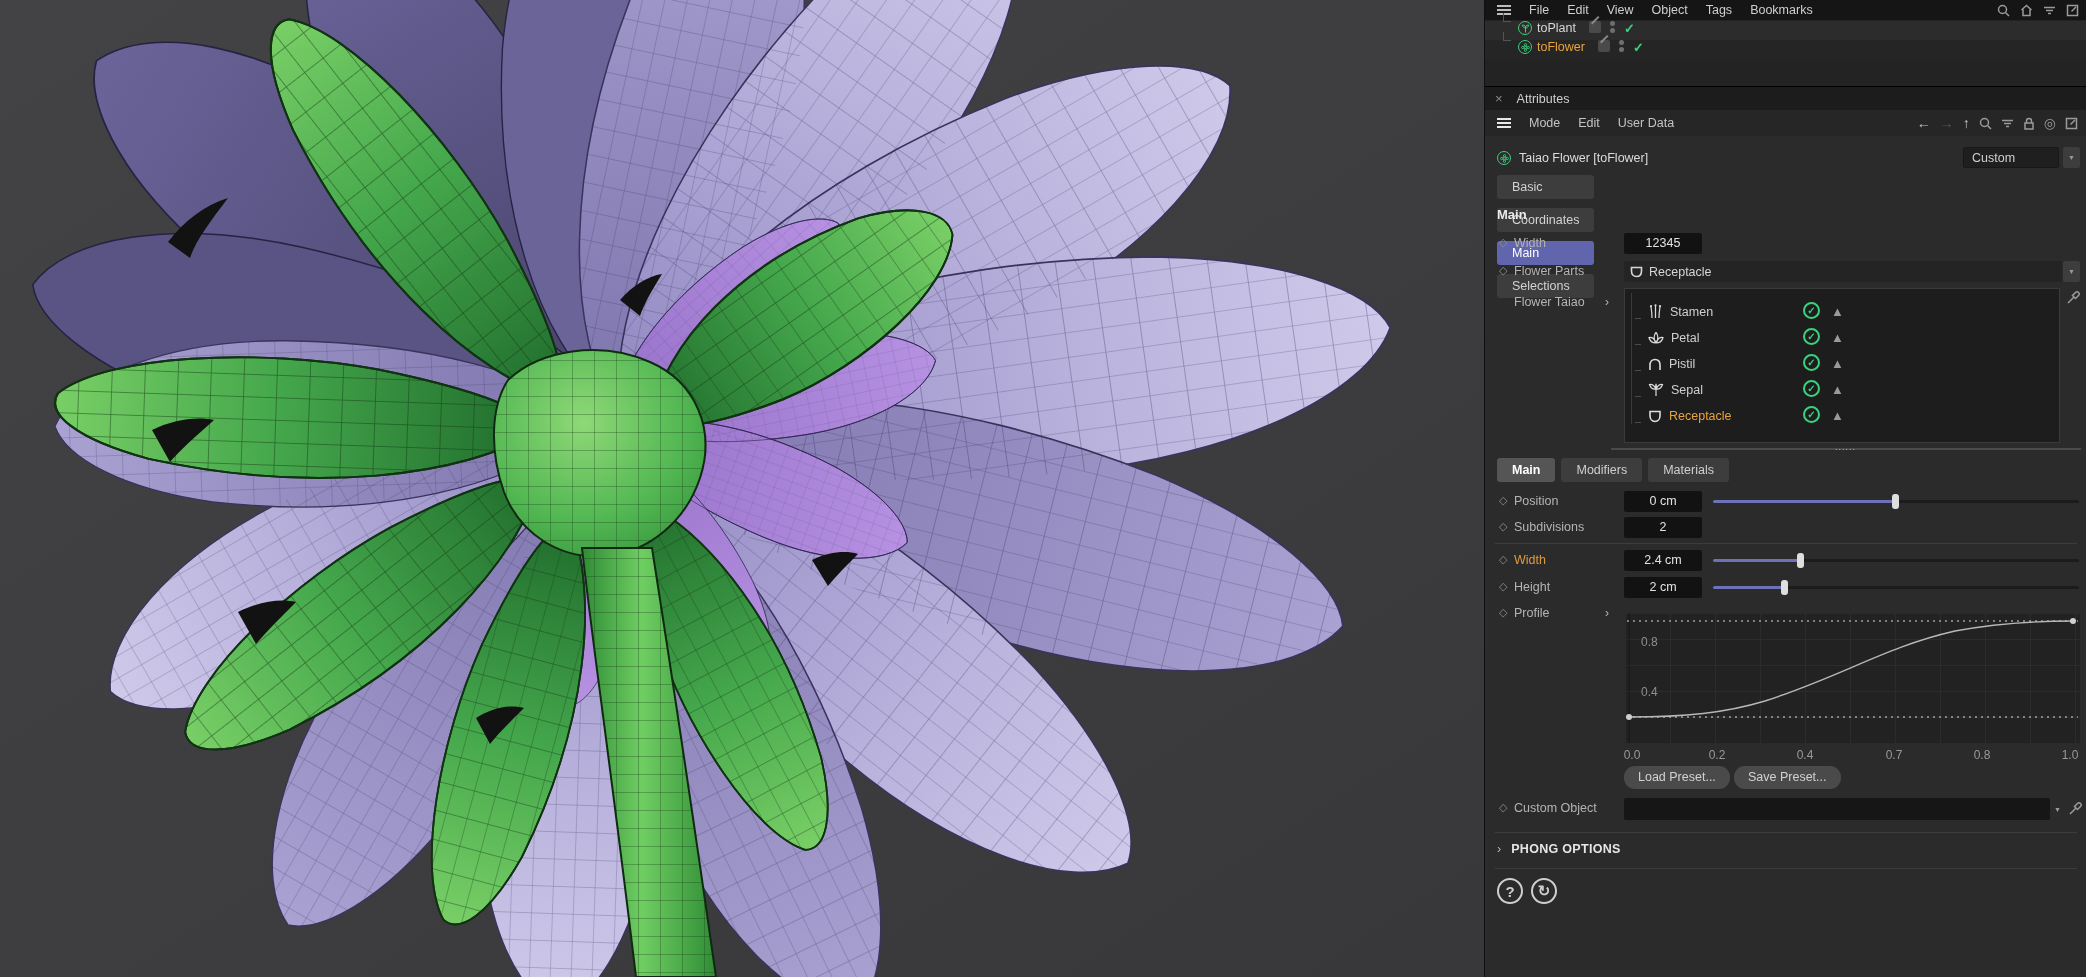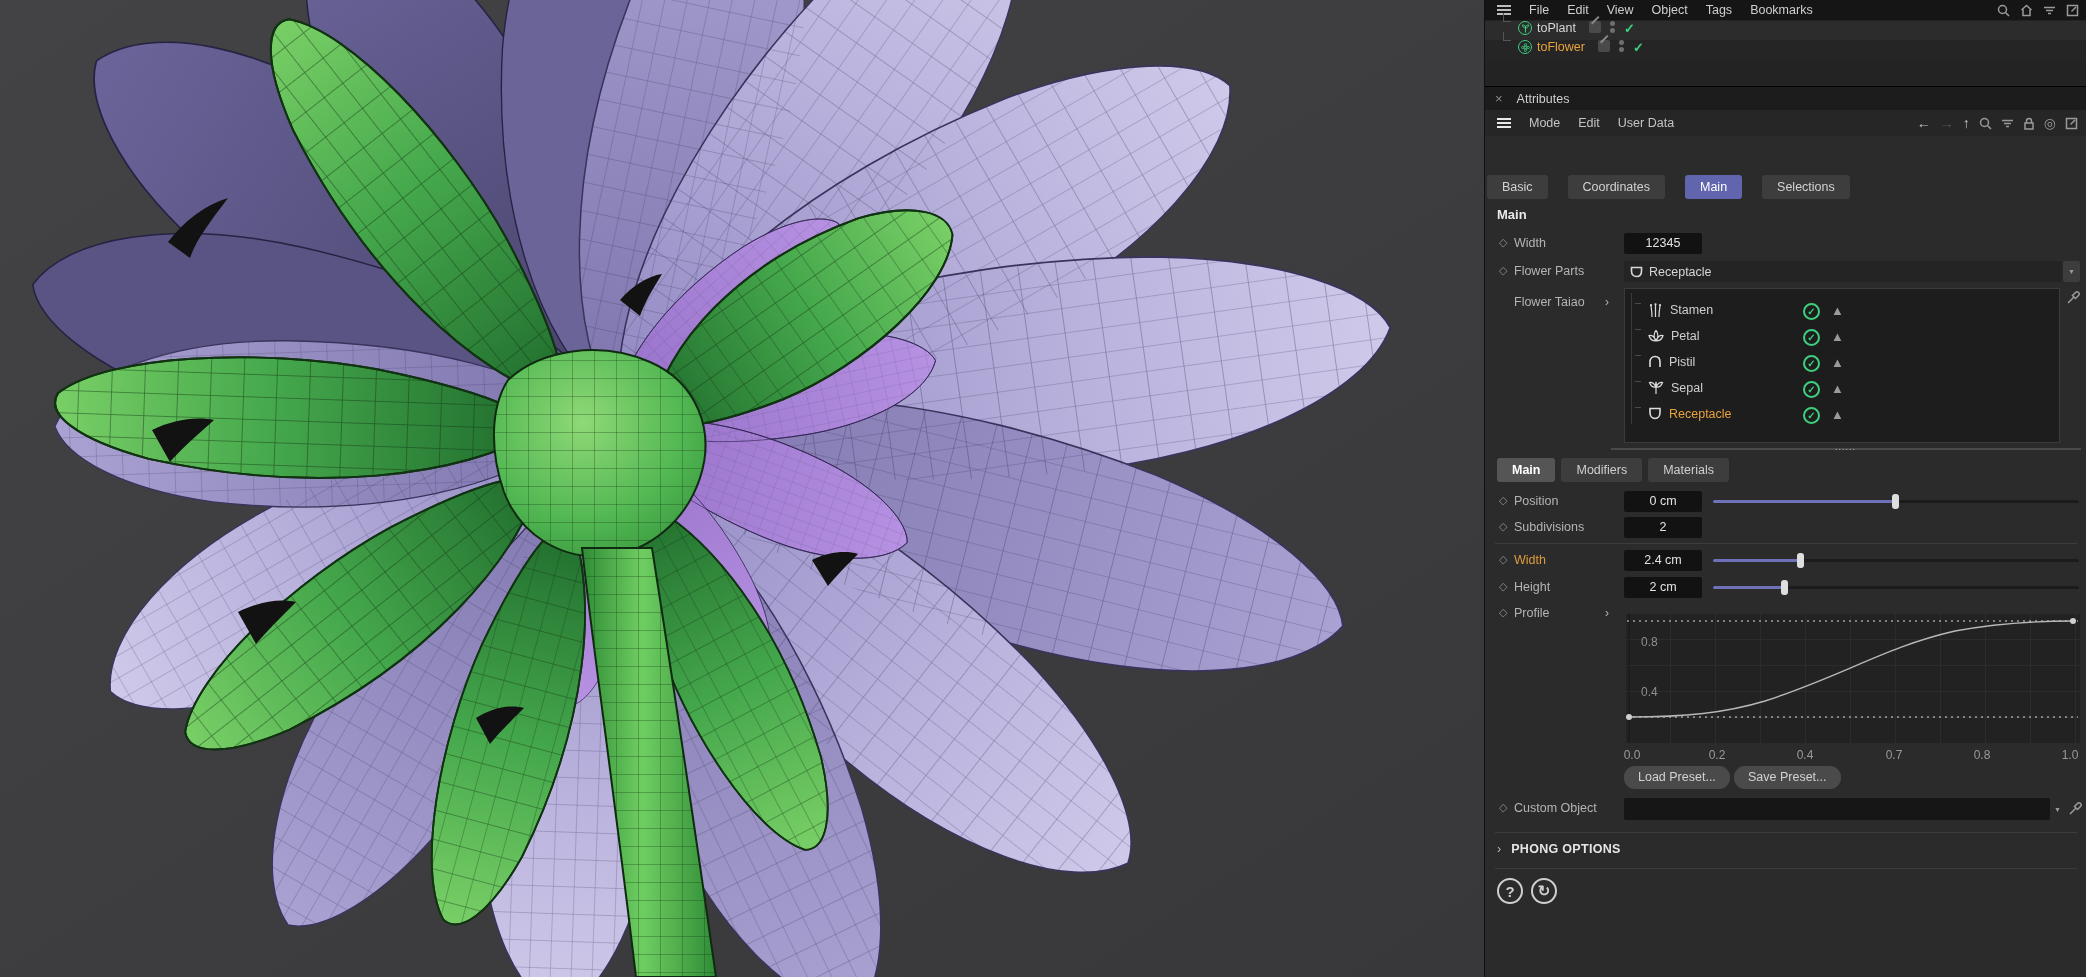--- a/index.html
+++ b/index.html
@@ -48,21 +48,21 @@
   .dim { color:#565656; }
 
   
   .obj-header { position:absolute; left:0; top:146px; width:602px; height:24px; display:flex; align-items:center; gap:8px; padding-left:12px; }
   .obj-header .t { color:#dcdcdc; }
   .preset-box { position:absolute; left:478px; top:1px; width:96px; height:21px; background:#1f1f1f; border:1px solid #181818; border-radius:2px; color:#cfcfcf; display:flex; align-items:center; padding-left:8px; }
   .preset-arrow { position:absolute; left:578px; top:1px; width:17px; height:21px; background:#3d3d3d; border-radius:2px; display:flex; align-items:center; justify-content:center; color:#1a1a1a; font-size:8px; }
   .preset-arrow::after { content:"▼"; color:#9a9a9a; font-size:7px; }
 
   
-  .tabs { position:absolute; left:2px; top:175px; display:flex; gap:20px; }
+  .tabs { position:absolute; left:12px; top:175px; display:flex; gap:9px;flex-direction:column; }
   .tab { background:#3d3d3d; color:#d2d2d2; border-radius:3px; padding:5px 15px; }
   .tab.active { background:#6065ae; color:#fff; }
 
   .section-title { position:absolute; left:12px; top:207px; font-weight:bold; color:#eaeaea; font-size:13px; }
 
   
   .prow { position:absolute; left:0; width:602px; height:22px; }
   .diamond { position:absolute; left:14px; top:3px; color:#8f8f8f; font-size:11px; }
   .plabel { position:absolute; left:29px; top:3px; color:#b4b4b4; }
   .plabel.orange { color:#e09a3c; }
@@ -71,21 +71,21 @@
   .pslider { position:absolute; left:228px; top:9px; width:366px; height:3px; background:#1c1c1c; border-radius:2px; }
   .pslider .fill { position:absolute; left:0; top:0; height:3px; background:#6e70b8; border-radius:2px; }
   .pslider .handle { position:absolute; top:-6px; width:7px; height:15px; background:#dedede; border-radius:3px; margin-left:-3px; }
 
   .dropdown { position:absolute; left:139px; top:0; width:438px; height:21px; background:#242424; border-radius:2px; color:#d6d6d6; display:flex; align-items:center; gap:6px; padding-left:6px; }
   .dd-arrow { position:absolute; left:578px; top:0; width:17px; height:21px; background:#3d3d3d; border-radius:2px; }
   .dd-arrow::after { content:"▼"; color:#9a9a9a; font-size:7px; position:absolute; left:5px; top:7px; }
 
   
   .layers-box { position:absolute; left:139px; top:288px; width:436px; height:155px; background:#1d1d1d; border:1px solid #3a3a3a; }
-  .layer-row { position:absolute; left:0; width:434px; height:26px; display:flex; align-items:flex-start; gap:7px; padding-left:10px;margin-top:10px; }
+  .layer-row { position:absolute; left:0; width:434px; height:26px; display:flex; align-items:flex-end; gap:7px; padding-left:10px; }
   .layer-row .dash { width:6px; height:1px; background:#4a4a4a; }
   .layer-row .lname { color:#cfcfcf; width:120px; }
   .layer-row .lname.sel { color:#e8a33d; }
   .ring-check { width:17px; height:17px; border-radius:50%; border:2px solid #3ecf7f; color:#3ecf7f; font-size:10px; font-weight:bold; display:flex; align-items:center; justify-content:center; position:absolute; left:178px; }
   .tri { position:absolute; left:206px; color:#9a9a9a; font-size:13px; }
   .tree-vline { position:absolute; left:6px; top:4px; bottom:18px; width:1px; background:#3a3a3a; }
   .picker-icon { position:absolute; left:581px; top:290px; }
 
   
   .resize-bar { position:absolute; left:126px; top:448px; width:470px; height:2px; background:#4a4a4a; }
@@ -378,20 +378,34 @@
         </span>
       <span>◎</span>
       <span class="svgicon">
           <svg width="13" height="13" viewBox="0 0 13 13">
             <rect x="1.5" y="1.5" width="10" height="10" fill="none" stroke="#9a9a9a" stroke-width="1.5"></rect>
             <path d="M5.5 7.5 L10 3" stroke="#9a9a9a" stroke-width="1.5"></path>
           </svg>
         </span>
     </div>
 
+    <div class="obj-header">
+      <span class="circle-icon">
+          <svg width="9" height="9" viewBox="0 0 9 9">
+            <circle cx="4.5" cy="4.5" r="1.3" fill="none" stroke="#3ecf7f" stroke-width="0.9"></circle>
+            <circle cx="4.5" cy="1.8" r="1.2" fill="none" stroke="#3ecf7f" stroke-width="0.9"></circle>
+            <circle cx="7.2" cy="4.5" r="1.2" fill="none" stroke="#3ecf7f" stroke-width="0.9"></circle>
+            <circle cx="4.5" cy="7.2" r="1.2" fill="none" stroke="#3ecf7f" stroke-width="0.9"></circle>
+            <circle cx="1.8" cy="4.5" r="1.2" fill="none" stroke="#3ecf7f" stroke-width="0.9"></circle>
+          </svg>
+        </span>
+      <span class="t">Taiao Flower [toFlower]</span>
+      <span class="preset-box">Custom</span>
+      <span class="preset-arrow"></span>
+    </div>
 
     <div class="tabs">
       <span class="tab">Basic</span>
       <span class="tab">Coordinates</span>
       <span class="tab active">Main</span>
       <span class="tab">Selections</span>
     </div>
 
     <div class="section-title">Main</div>
 

